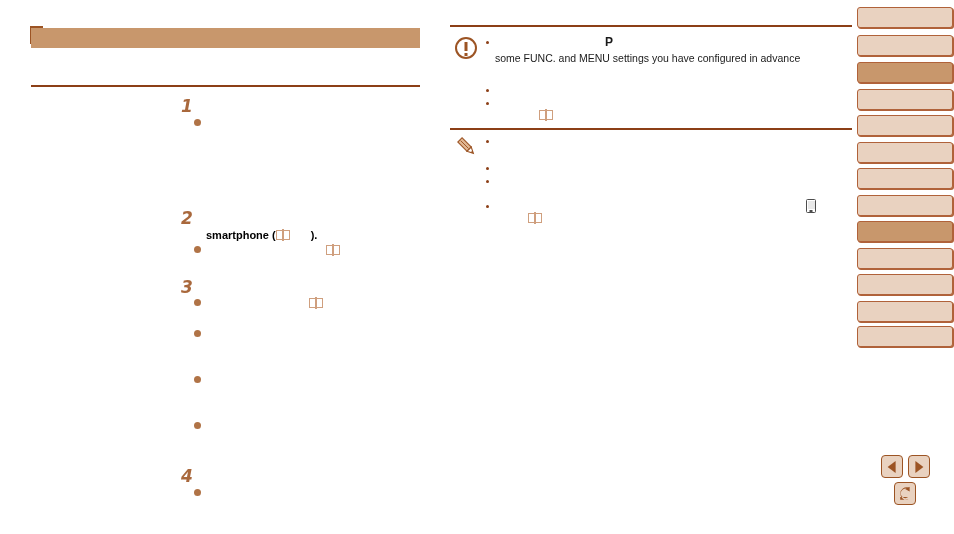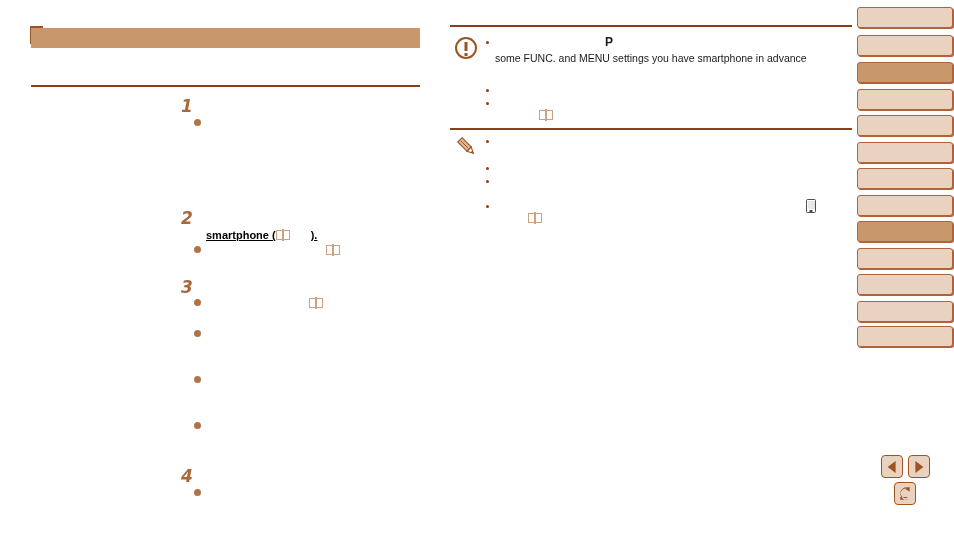--- a/index.html
+++ b/index.html
@@ -77,21 +77,20 @@
     color: #a9683c;
     line-height: 1;
   }
   .step-head {
     position: absolute;
     font-size: 11px;
     font-weight: bold;
     color: #000000;
     white-space: nowrap;
     line-height: 1.35;
-    text-decoration: underline;
   }
   .bullet {
     position: absolute;
     width: 7px;
     height: 7px;
     border-radius: 50%;
     background: #b07346;
   }
   .body-text {
     position: absolute;
@@ -379,21 +378,21 @@
     <div class="r-rule" style="top:25px;"></div>
 
     <div>
       <div class="caution-icon">
         <div class="bang"></div>
         <div class="dot"></div>
       </div>
 
       <div class="small-bullet" style="left:36px; top:41px;"></div>
       <div class="r-text bold-p" style="left:155px; top:34px;">P</div>
-      <div class="r-text" style="left:45px; top:51px; width:350px;">some FUNC. and MENU settings you have smartphone in advance</div>
+      <div class="r-text" style="left:45px; top:51px; width:350px;">some FUNC. and MENU settings you have configured in advance</div>
 
       <div class="small-bullet" style="left:36px; top:89px;"></div>
       <div class="r-text" style="left:45px; top:85px; width:350px;"></div>
 
       <div class="small-bullet" style="left:36px; top:102px;"></div>
       <div class="r-text" style="left:45px; top:98px; width:350px;"></div>
       <span class="book-icon" style="position:absolute; left:88px; top:109px;">
           <i></i>
         </span>
     </div>

